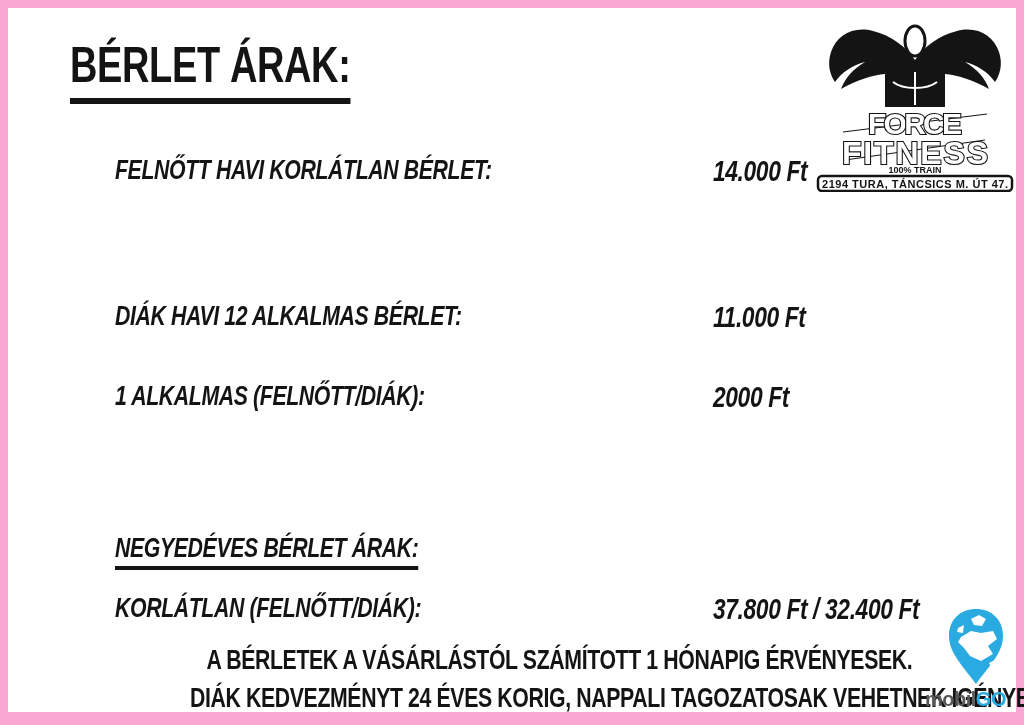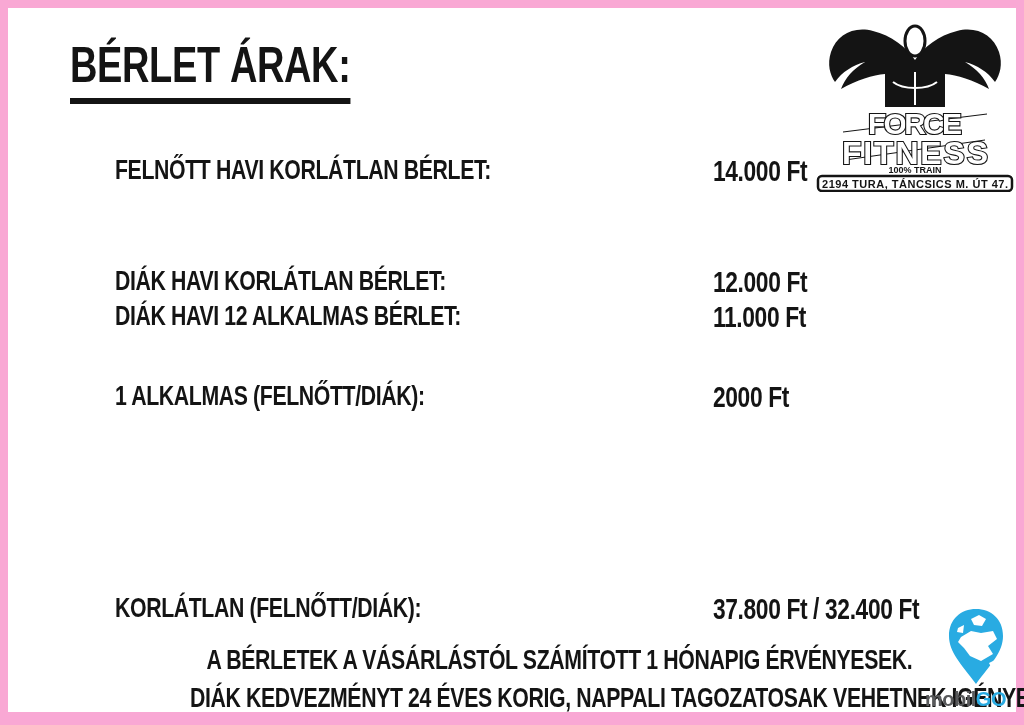--- a/index.html
+++ b/index.html
@@ -22,21 +22,21 @@
     transform:scaleX(0.76);
     transform-origin:0 50%;
   }
   .title-wrap{position:absolute;left:62px;top:30px;}
   .title{
     font-size:50px;
     border-bottom:6px solid #141414;
     padding-bottom:5px;
     line-height:1.1;
   }
-  .row{position:absolute;left:0;width:100%;height:36px;}
+  .row{position:absolute;left:0;width:100%;height:36px;font-style:italic;}
   .label{position:absolute;left:107px;font-size:28px;}
   .price{position:absolute;left:705px;font-size:30px;}
   .u{border-bottom:4px solid #141414;padding-bottom:2px;}
   .footer-line{position:absolute;left:0;width:1008px;text-align:center;padding-left:47px;}
   .footer-line .cond{transform-origin:50% 50%;font-size:28px;}
   .force-logo{position:absolute;left:807px;top:2px;width:200px;height:182px;}
   .mobilgo{position:absolute;left:917px;top:598px;width:100px;height:118px;}
   .mobilgo svg{display:block;margin-left:16px;}
   .mobilgo-text{
     margin-top:2px;text-align:left;
@@ -52,31 +52,30 @@
   <div class="page">
 
     <div class="title-wrap">
       <span class="cond title">BÉRLET ÁRAK:</span>
     </div>
 
     <div class="row" style="top:146px">
       <span class="cond label">FELNŐTT HAVI KORLÁTLAN BÉRLET:</span>
       <span class="cond price">14.000 Ft</span>
     </div>
-    <div class="row" style="top:257px">
-      <span class="cond label">DIÁK HAVI KORLÁTLAN BÉRLET:</span>
-      <span class="cond price">12.000 Ft</span>
-    </div>
     <div class="row" style="top:292px">
       <span class="cond label">DIÁK HAVI 12 ALKALMAS BÉRLET:</span>
       <span class="cond price">11.000 Ft</span>
     </div>
     <div class="row" style="top:372px">
       <span class="cond label">1 ALKALMAS (FELNŐTT/DIÁK):</span>
       <span class="cond price">2000 Ft</span>
+    </div>
+    <div class="row" style="top:524px">
+      <span class="cond label u">NEGYEDÉVES BÉRLET ÁRAK:</span>
     </div>
     <div class="row" style="top:584px">
       <span class="cond label">KORLÁTLAN (FELNŐTT/DIÁK):</span>
       <span class="cond price">37.800 Ft / 32.400 Ft</span>
     </div>
 
     <div class="footer-line" style="top:636px">
       <span class="cond">A BÉRLETEK A VÁSÁRLÁSTÓL SZÁMÍTOTT 1 HÓNAPIG ÉRVÉNYESEK.</span>
     </div>
     <div class="footer-line" style="top:674px">

